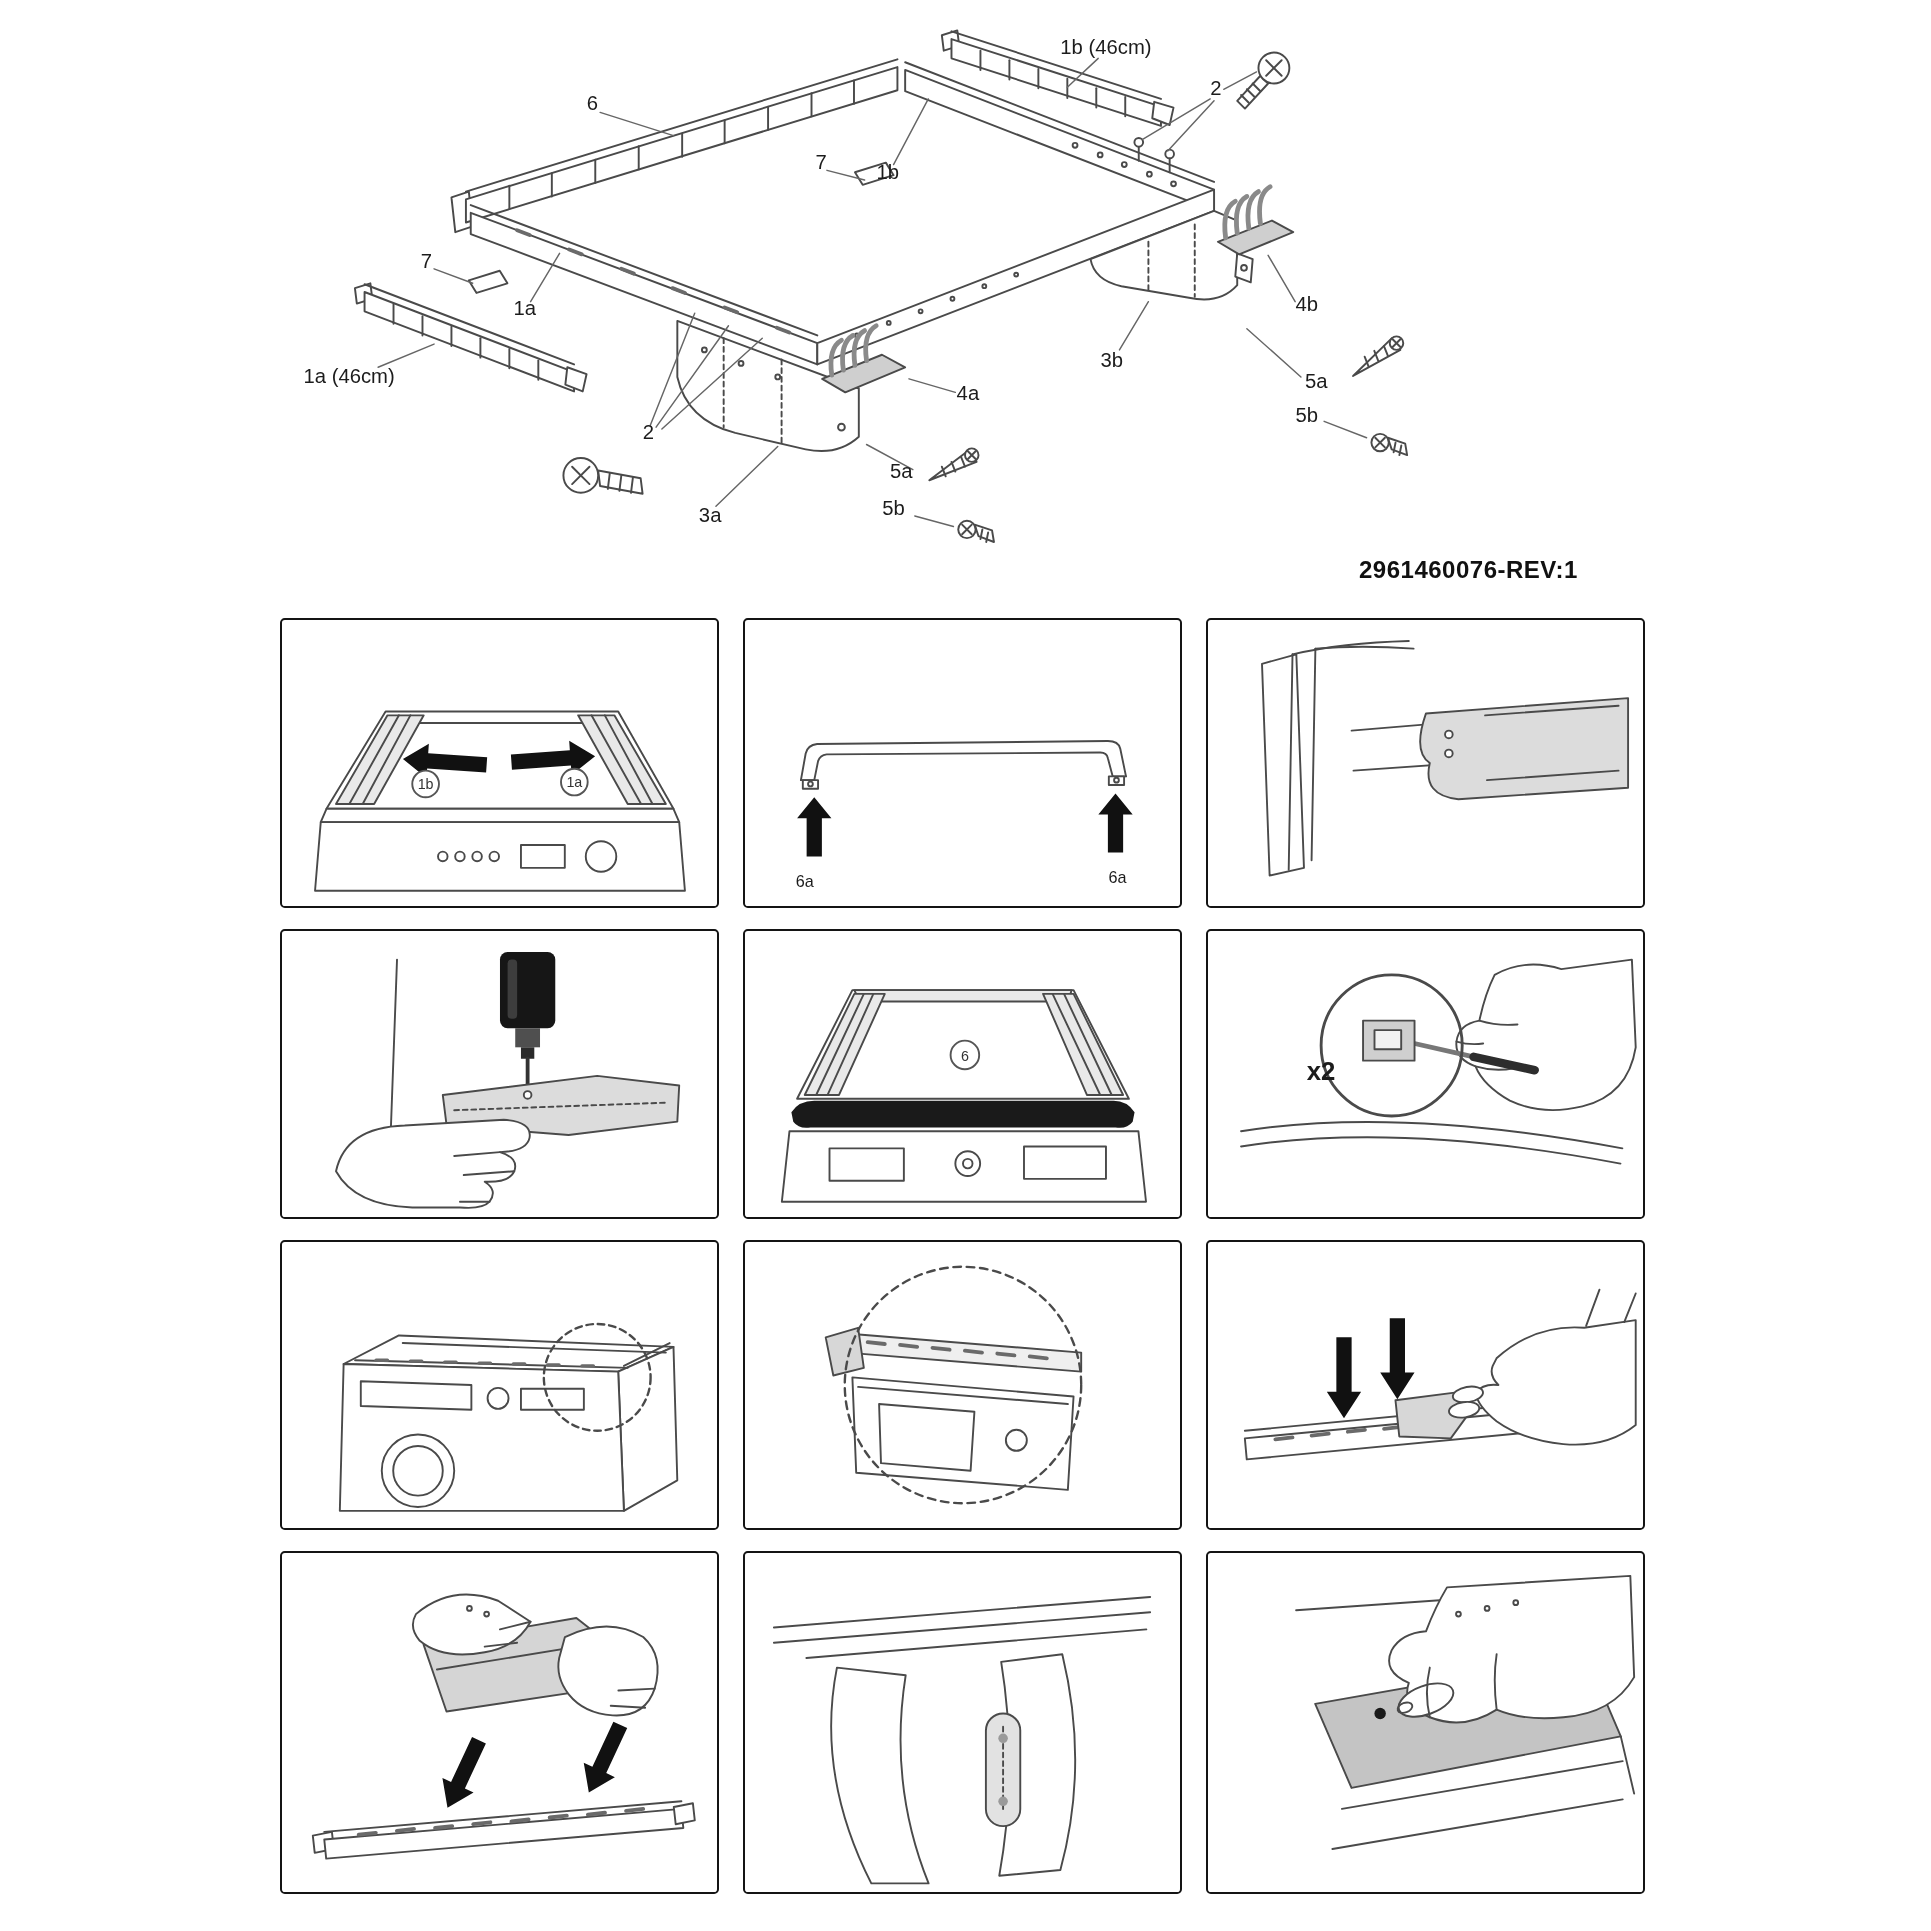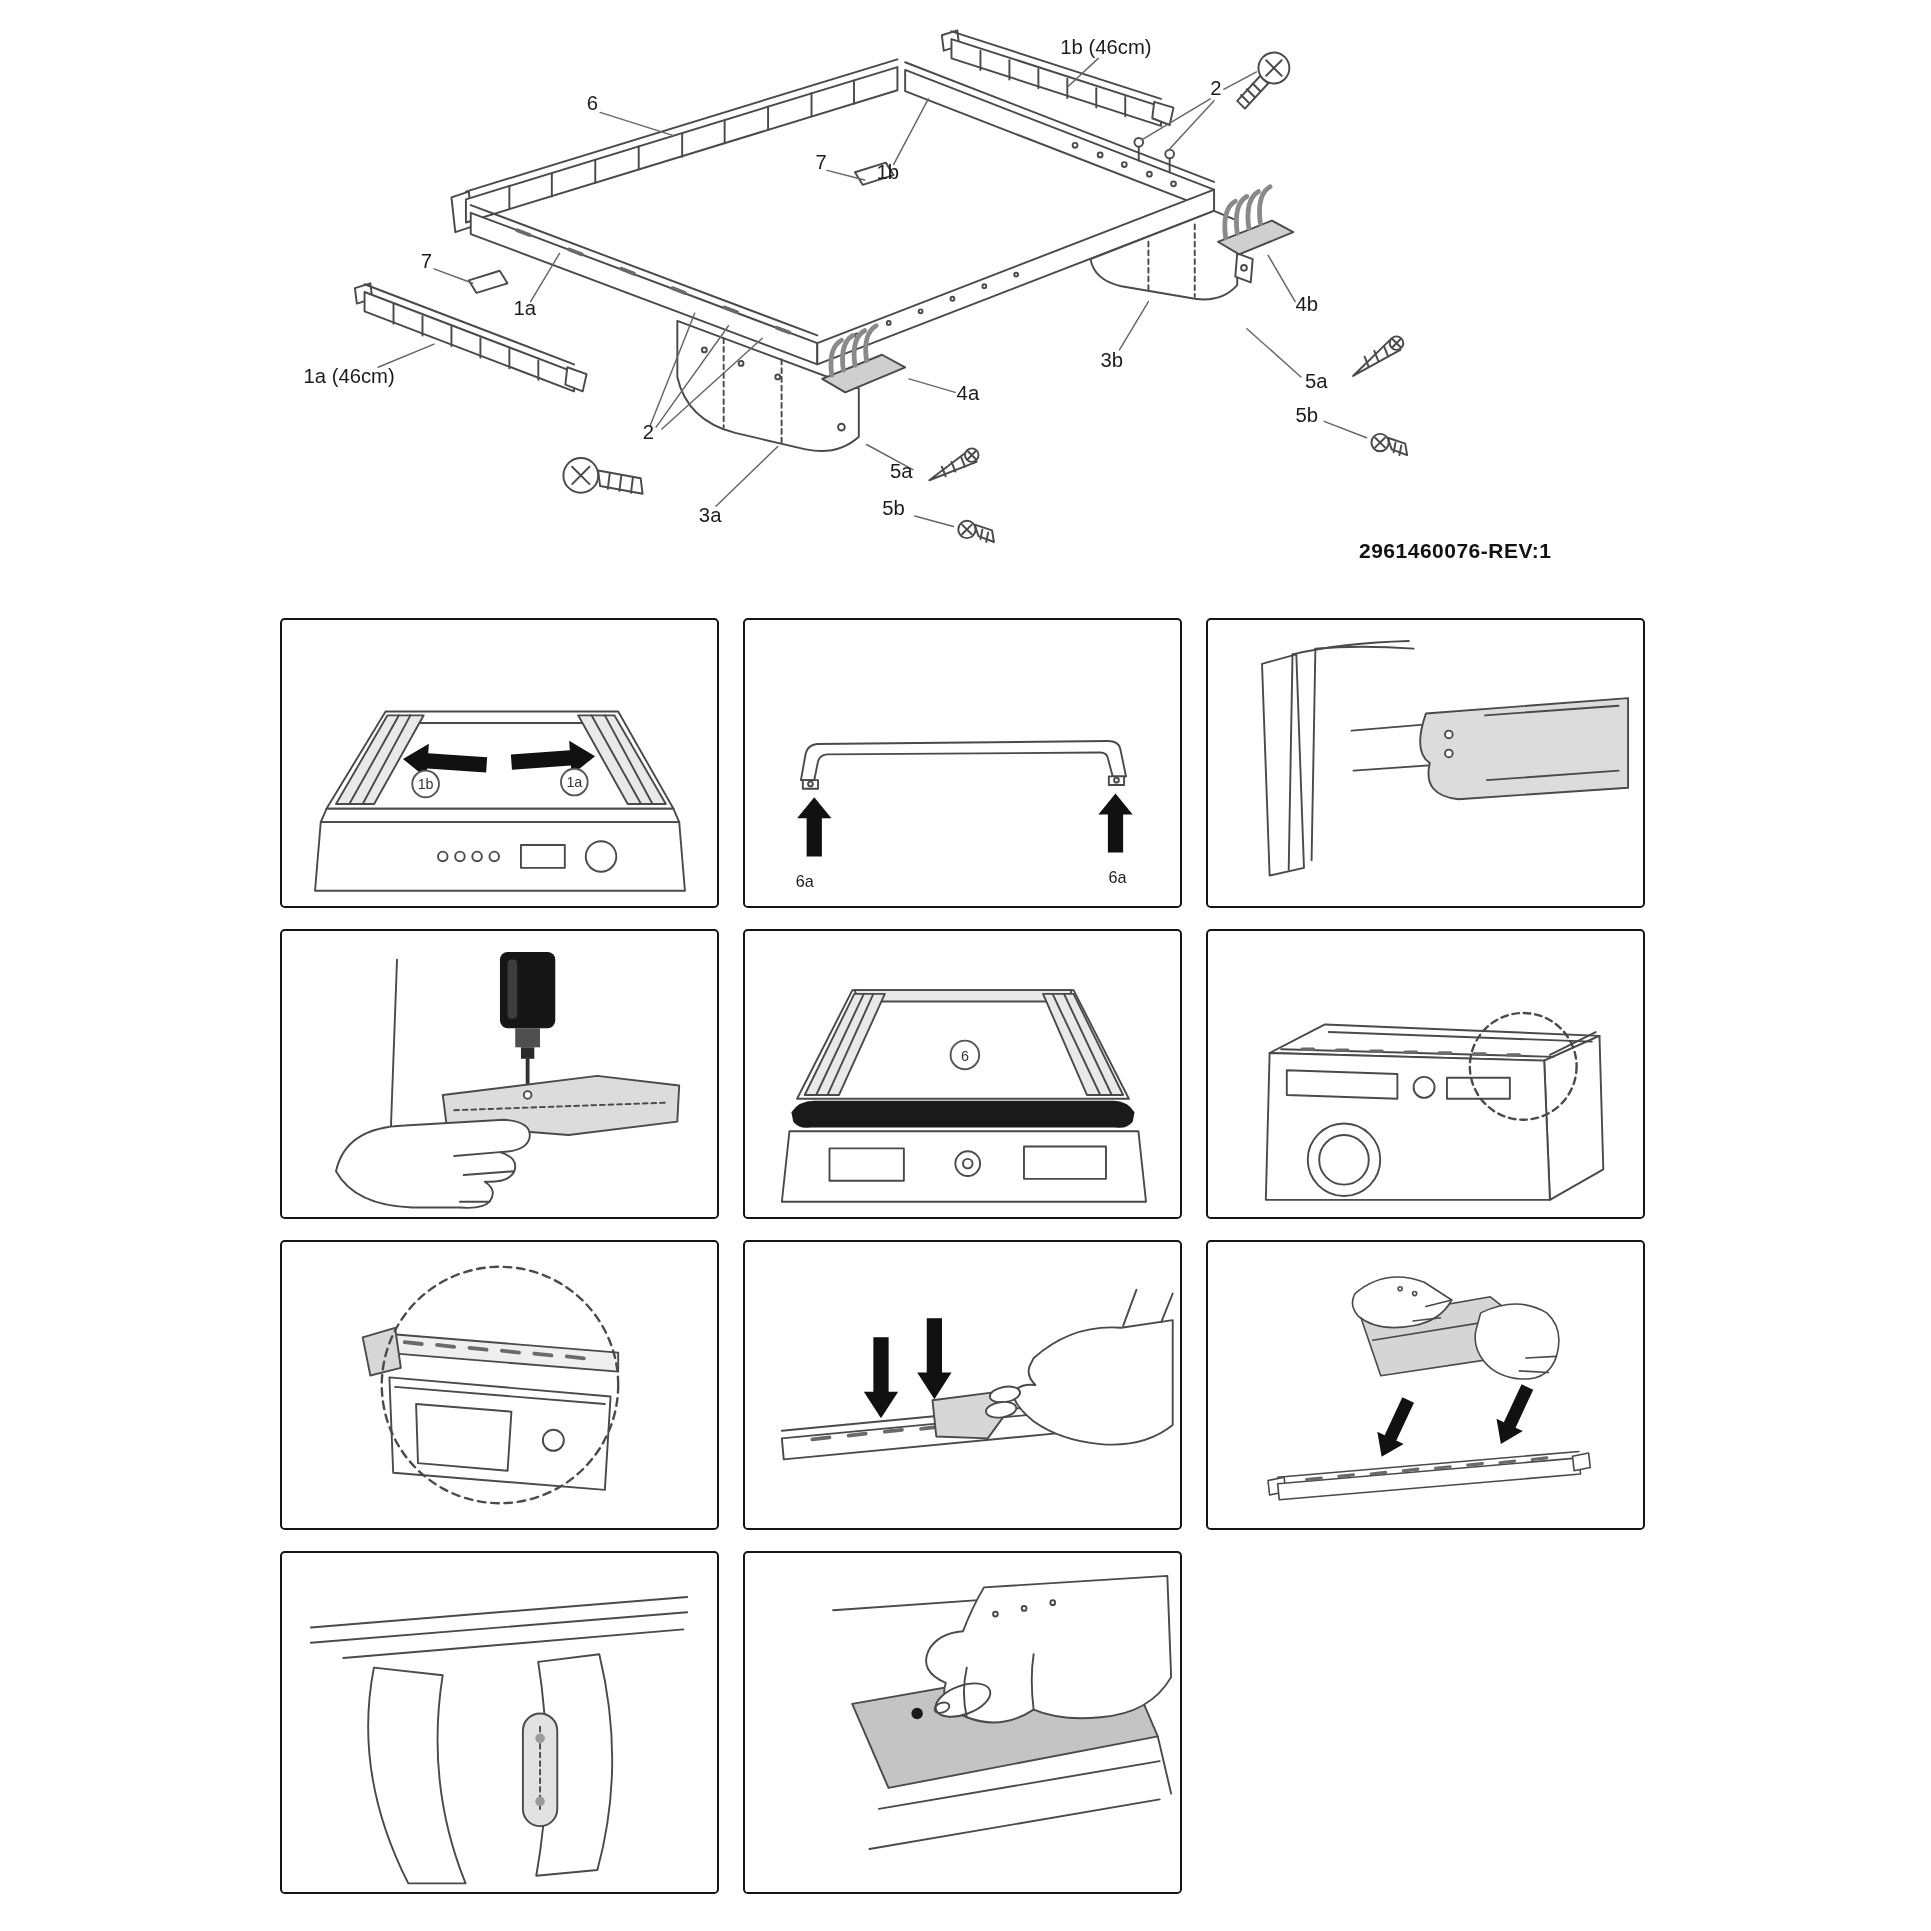--- a/index.html
+++ b/index.html
@@ -1,21 +1,21 @@
 <!DOCTYPE html>
 <html><head>
 <meta charset="utf-8">
 <style>
   * { margin:0; padding:0; box-sizing:border-box; }
   html,body { background:#fff; }
   body { font-family:"Liberation Sans", sans-serif; }
   .sheet { position:relative; width:1931px; height:1931px; background:#ffffff; overflow:hidden; }
   .exploded { position:absolute; left:241px; top:9.7px; width:1448px; height:591px; }
   .exploded svg { display:block; }
-  .rev { position:absolute; left:1118px; top:529px; font-size:21px; font-weight:bold; color:#111; letter-spacing:0.5px; }
+  .rev { position:absolute; left:1118px; top:546px; font-size:24px; font-weight:bold; color:#111; letter-spacing:0.5px; }
   .grid { position:absolute; left:280px; top:618px; display:grid;
           grid-template-columns:repeat(3,439px);
           grid-template-rows:290px 290px 290px 343px;
           column-gap:24px; row-gap:21px; }
   .panel { border:2.4px solid #141414; border-radius:4.8px; background:#fff; overflow:hidden; }
   .panel svg { display:block; width:100%; height:100%; }
   svg text { font-family:"Liberation Sans", sans-serif; fill:#1c1c1c; }
   .lbl { font-size:21px; text-anchor:middle; }
   .circlbl { font-size:15px; fill:#333; text-anchor:middle; }
   .steplbl { font-size:17px; text-anchor:middle; }
@@ -382,20 +382,45 @@
             <rect x="292" y="226" width="86" height="34"></rect>
             <circle cx="233" cy="244" r="13"></circle>
               <circle cx="233" cy="244" r="5"></circle>
           </g>
           <circle cx="230" cy="130" r="15" fill="#fff" stroke="#555"></circle>
         </g>
         <text class="circlbl" x="230" y="136">6</text>
       </svg>
     </div>
 
+    <div class="panel">
+      <svg viewBox="0 0 455 300">
+        <g fill="none" stroke="#4a4a4a" stroke-width="2" stroke-linejoin="round" stroke-linecap="round">
+          <path d="M34,210 Q200,184 434,228"></path>
+            <path d="M34,226 Q200,200 432,244"></path>
+          <g>
+            <path d="M300,46 Q332,28 370,40 L444,30 L448,122 Q440,172 392,184 Q350,194 316,178 Q288,162 280,142 Q258,134 260,116 Q262,98 284,94 Q290,66 300,46 Z" fill="#fff"></path>
+            <path d="M280,142 Q300,148 320,144"></path>
+              <path d="M284,94 Q304,100 324,98"></path>
+              <path d="M260,116 Q274,120 288,118"></path>
+          </g>
+          <g>
+            <line x1="206" y1="116" x2="218" y2="119" stroke-width="3"></line>
+            <line x1="216" y1="118" x2="278" y2="132" stroke="#777" stroke-width="5"></line>
+            <line x1="278" y1="132" x2="342" y2="146" stroke="#2d2d2d" stroke-width="9"></line>
+          </g>
+          <g>
+            <rect x="162" y="94" width="54" height="42" fill="#cfcfcf"></rect>
+            <rect x="174" y="104" width="28" height="20" fill="#f2f2f2"></rect>
+          </g>
+          <circle cx="192" cy="120" r="74" stroke-width="3"></circle>
+        </g>
+        <text class="x2lbl" x="118" y="156">x2</text>
+      </svg>
+    </div>
 
     <div class="panel">
       <svg viewBox="0 0 455 300">
         <g fill="none" stroke="#4a4a4a" stroke-width="2" stroke-linejoin="round" stroke-linecap="round">
           <polygon points="64,128 122,98 410,110 352,136" fill="#fff"></polygon>
           <polygon points="352,136 410,110 414,250 358,282" fill="#fff"></polygon>
           <polygon points="64,128 352,136 358,282 60,282" fill="#fff"></polygon>
           <line x1="76" y1="124" x2="362" y2="132"></line>
           <line x1="126" y1="106" x2="402" y2="116"></line>
           <line x1="358" y1="130" x2="406" y2="106"></line>

